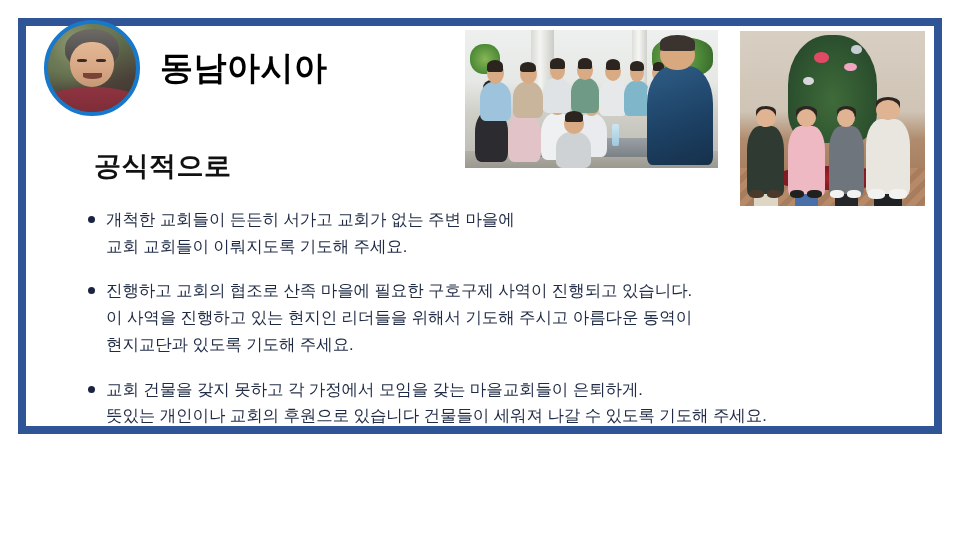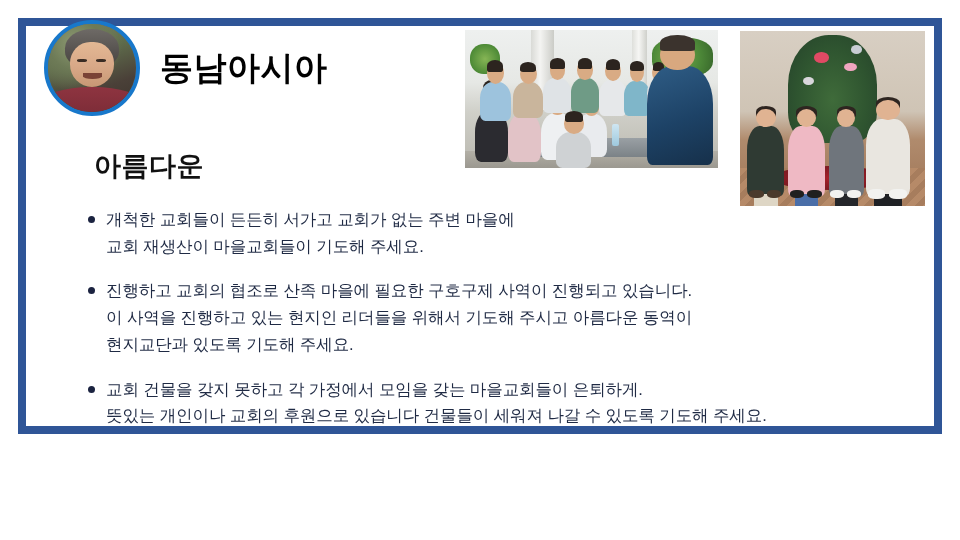--- a/index.html
+++ b/index.html
@@ -338,21 +338,21 @@
       <div class="av-face"></div>
       <div class="av-eye l"></div>
       <div class="av-eye r"></div>
       <div class="av-mouth"></div>
     </div>
     <div class="title-block">
       <div class="title-line">동남아시아</div>
     </div>
   </div>
 
-  <div class="section-title">아름다운</div>
+  <div class="section-title">공식적으로</div>
 
   <div class="photo photo-group">
     <div class="ph-layer g-bg"></div>
     <div class="ph-layer g-pillar"></div>
     <div class="ph-layer g-pillar2"></div>
     <div class="ph-layer g-green"></div>
     <div class="ph-layer g-green2"></div>
     <div class="ph-layer g-floor"></div>
     <div class="ph-layer g-table"></div>
     <div class="person" style="left:4%;  bottom:4%;  width:13%; height:38%; background:#2b2b30;"></div>
@@ -409,21 +409,21 @@
       <div class="shoe" style="left:52%;"></div>
     </div>
   </div>
 
   <div class="bullets">
 
     <div class="bullet">
       <div class="bullet-dot"></div>
       <div class="bullet-text">
         <span class="ln">개척한 교회들이 든든히 서가고 교회가 없는 주변 마을에</span>
-        <span class="ln">교회 재생산이 마을교회들이 기도해 주세요.</span>
+        <span class="ln">교회 교회들이 이뤄지도록 기도해 주세요.</span>
       </div>
     </div>
 
     <div class="bullet">
       <div class="bullet-dot"></div>
       <div class="bullet-text">
         <span class="ln">진행하고 교회의 협조로 산족 마을에 필요한 구호구제 사역이 진행되고 있습니다.</span>
         <span class="ln">이 사역을 진행하고 있는 현지인 리더들을 위해서 기도해 주시고 아름다운 동역이</span>
         <span class="ln">현지교단과 있도록 기도해 주세요.</span>
       </div>

